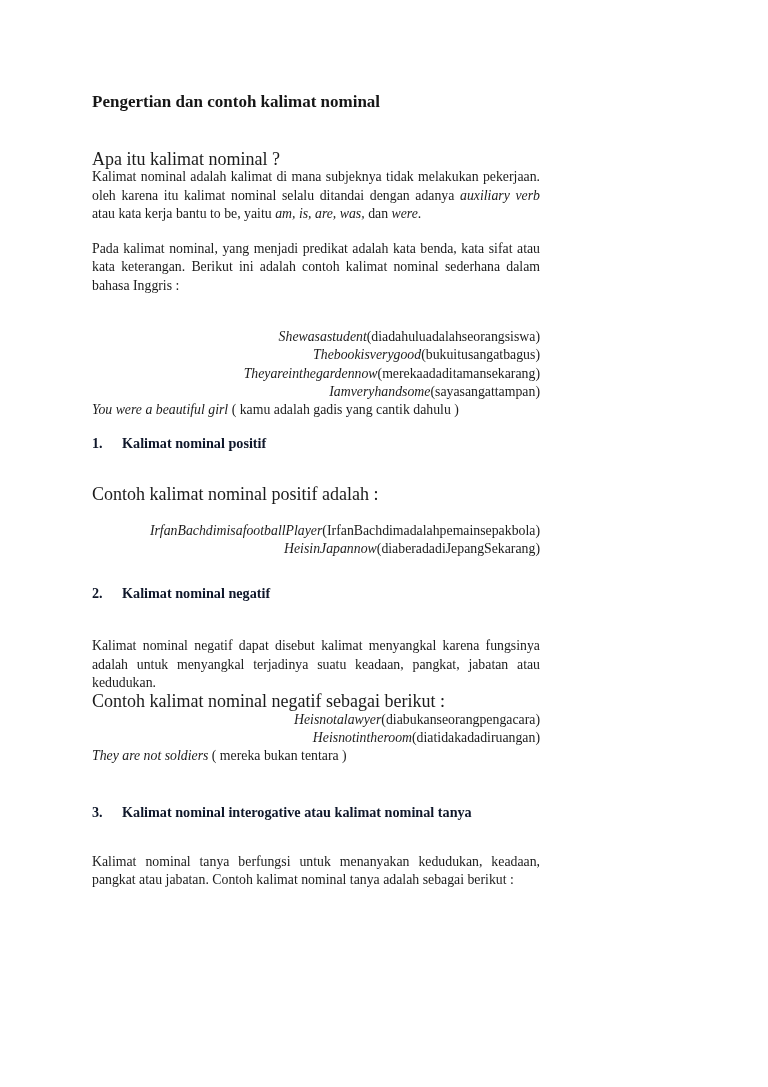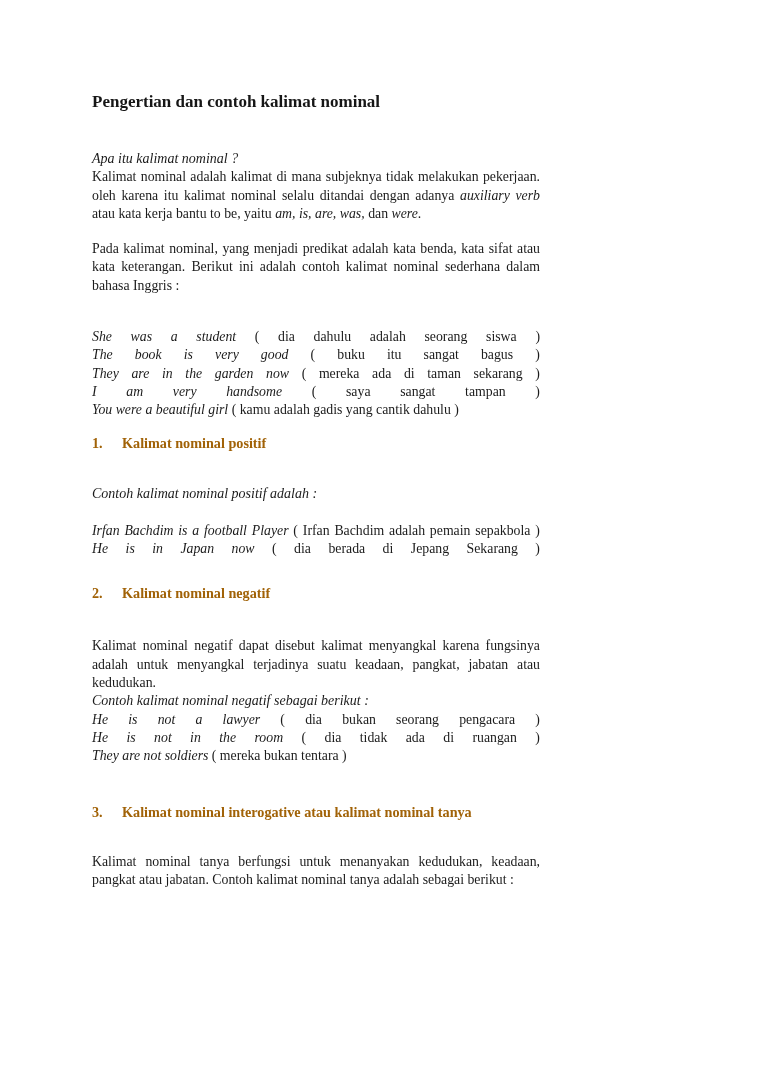--- a/index.html
+++ b/index.html
@@ -26,39 +26,38 @@
     line-height: 24px;
     font-weight: bold;
     color: #161616;
   }
   .para {
     font-size: 13.8px;
     line-height: 18.3px;
     text-align: justify;
   }
   .line {
-    font-size: 14px;
+    font-size: 18px;
     line-height: 18.3px;
-    font-style: italic;
   }
   .it { font-style: italic; }
   .ex-block { width: 100%; }
   .ex-line {
     font-size: 13.8px;
     line-height: 18.3px;
   }
   .ex-line.spread {
     display: flex;
-    justify-content: space-between;
+    justify-content: flex-end;
   }
   .sec-heading {
     font-size: 14.2px;
     line-height: 19px;
     font-weight: bold;
-    color: #a16207;
+    color: #0f172a;
   }
   .sec-num {
     display: inline-block;
     width: 30px;
   }
   
   .m-intro      { margin-top: 36px; }
   .m-p2         { margin-top: 17px; }
   .m-ex1        { margin-top: 33px; }
   .m-berdasarkan{ margin-top: 22px; }

